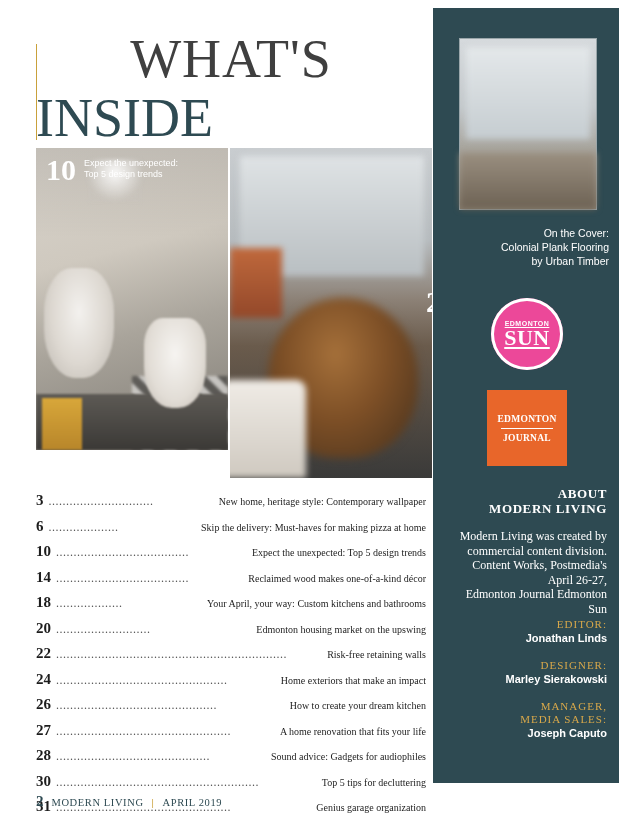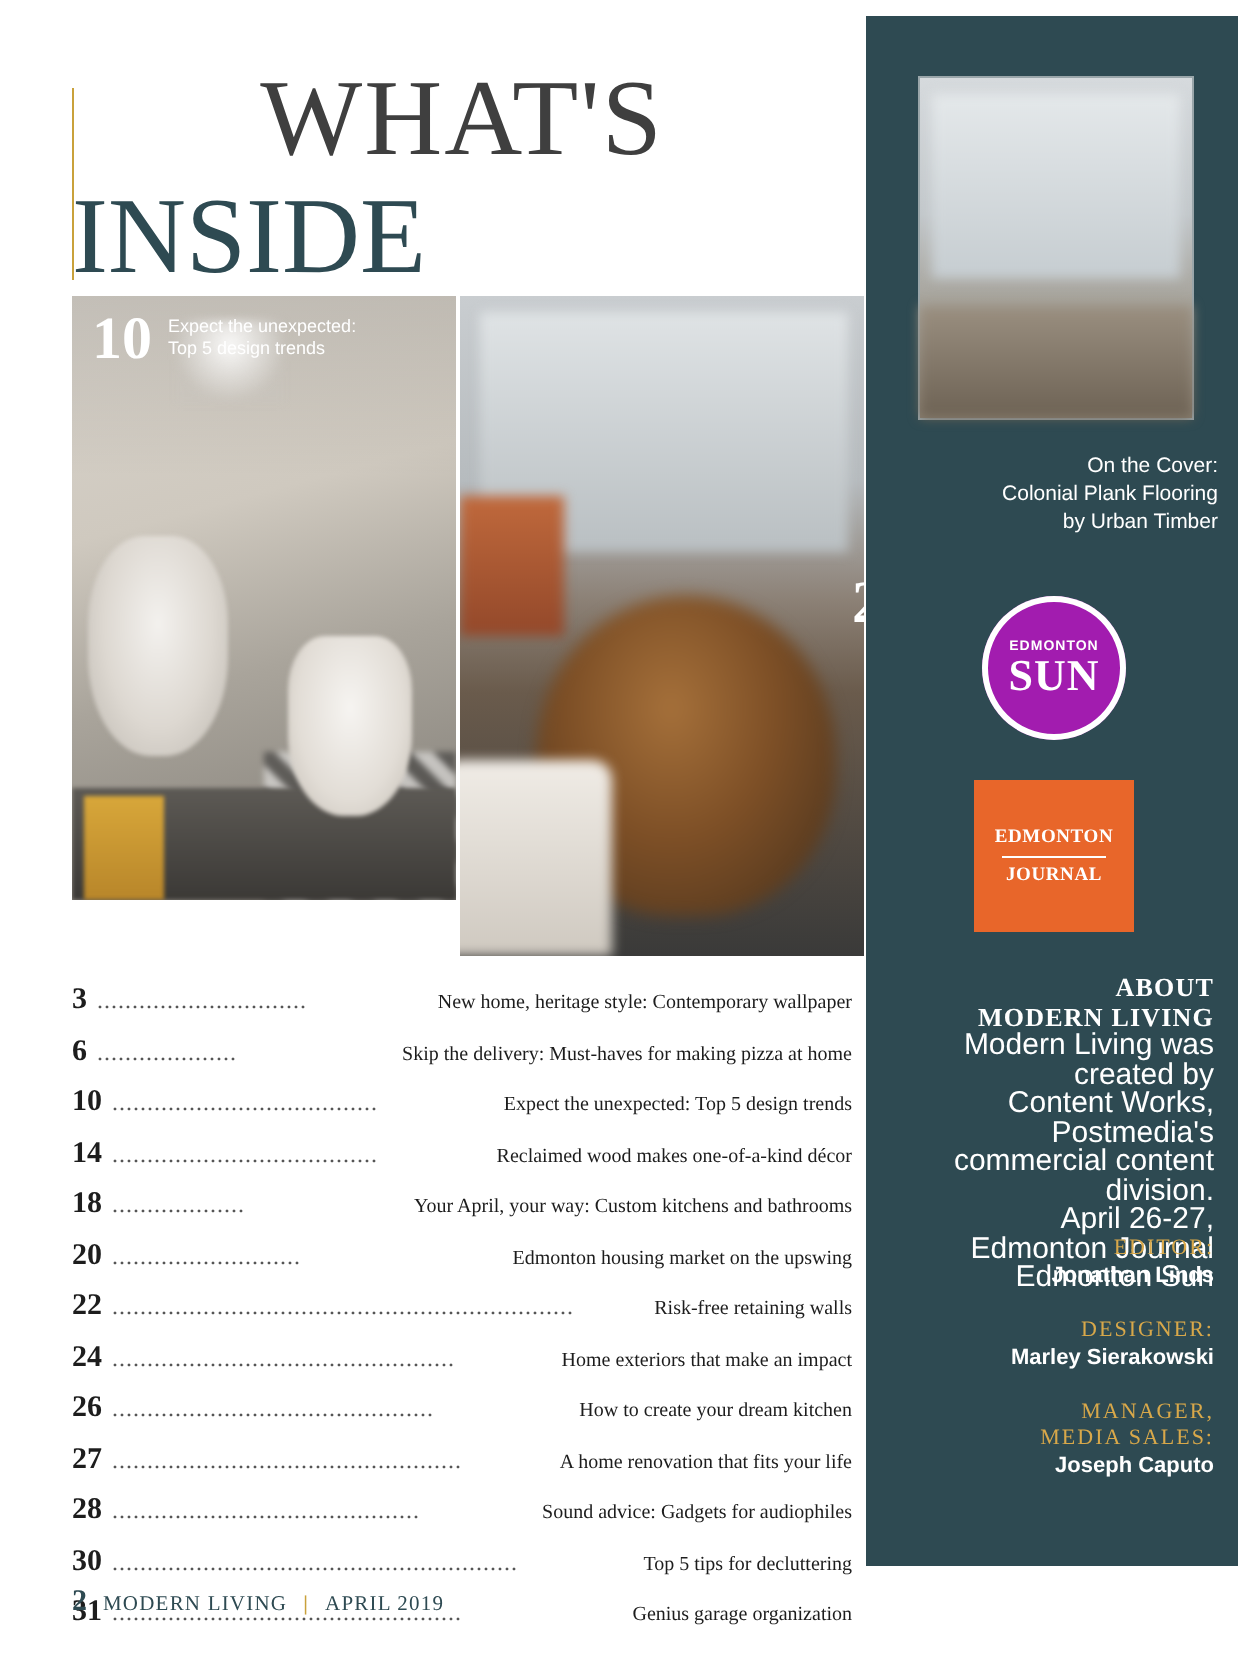--- a/index.html
+++ b/index.html
@@ -293,27 +293,28 @@
     line-height: 14px;
   }
 
   .sun-logo {
     position: absolute;
     left: 58px;
     top: 290px;
     width: 72px;
     height: 72px;
     border-radius: 50%;
-    background: #a21caf;
+    background: #ec4899;
     box-shadow: 0 0 0 3px #ffffff inset;
     display: flex;
     flex-direction: column;
     align-items: center;
     justify-content: center;
     color: #fff;
+    text-decoration: underline;
   }
   .sun-logo .edm {
     font-family: "Liberation Sans", sans-serif;
     font-size: 7px;
     letter-spacing: 0.5px;
     font-weight: 700;
     margin-bottom: 1px;
   }
   .sun-logo .sun {
     font-family: "Liberation Serif", serif;
@@ -354,22 +355,23 @@
     width: 162px;
   }
   .about-title {
     font-family: "Liberation Serif", serif;
     font-weight: 700;
     font-size: 13px;
     line-height: 15px;
     letter-spacing: 0.6px;
   }
   .about-body {
-    font-family: Liberation Sans, sans-serif;
-    font-size: 15px;
+    margin-top: 13px;
+    font-family: Liberation Serif, serif;
+    font-size: 12px;
     line-height: 14.5px;
   }
 
   .credits {
     position: absolute;
     left: 12px;
     top: 610px;
     width: 162px;
   }
   .credit-block { margin-bottom: 13px; }
@@ -540,22 +542,22 @@
       <div class="jr">EDMONTON</div>
       <div class="jline"></div>
       <div class="jr">JOURNAL</div>
     </div>
 
     <div class="about">
       <div class="about-title">ABOUT</div>
       <div class="about-title">MODERN LIVING</div>
       <div class="about-body">
         <div>Modern Living was created by</div>
+        <div>commercial content division.</div>
         <div>Content Works, Postmedia's</div>
-        <div>commercial content division.</div>
         <div>April 26-27,</div>
         <div>Edmonton Journal Edmonton Sun</div>
       </div>
     </div>
 
     <div class="credits">
       <div class="credit-block">
         <div class="credit-role">EDITOR:</div>
         <div class="credit-name">Jonathan Linds</div>
       </div>

